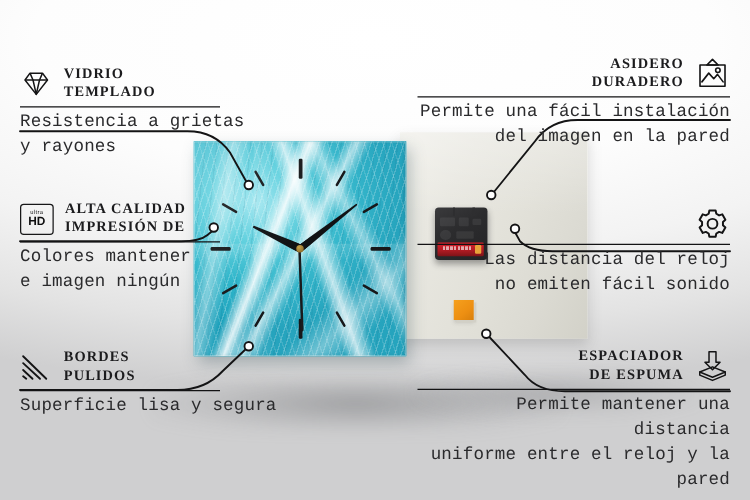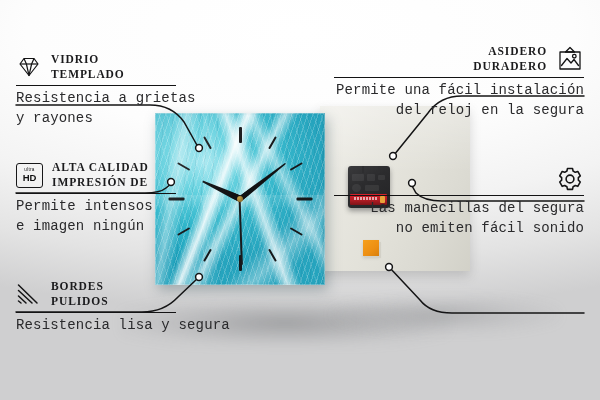--- a/index.html
+++ b/index.html
@@ -420,21 +420,21 @@
         <span class="u">ultra</span>
         <span class="hd">HD</span>
       </div>
       <div class="title">
         <div>ALTA CALIDAD</div>
         <div>IMPRESIÓN DE</div>
       </div>
     </div>
     <div class="rule" style="width:160px;"></div>
     <div class="desc">
-      <div>Permite intensos</div>
+      <div>Colores mantener</div>
       <div>e imagen ningún</div>
     </div>
   </div>
 
   <div class="feature left" style="left:16px; top:279px;">
     <div class="head-row">
       <svg class="ficon" width="26" height="24" viewBox="0 0 26 24">
         <g stroke="#141415" stroke-width="1.5" stroke-linecap="round">
           <line x1="2.5" y1="3" x2="21" y2="21"></line>
           <line x1="2.5" y1="8.5" x2="16" y2="21"></line>
@@ -442,21 +442,21 @@
           <line x1="2.5" y1="19" x2="5" y2="21"></line>
         </g>
       </svg>
       <div class="title">
         <div>BORDES</div>
         <div>PULIDOS</div>
       </div>
     </div>
     <div class="rule" style="width:160px;"></div>
     <div class="desc">
-      <div>Resistencia lisa y segura</div>
+      <div>Superficie lisa y segura</div>
     </div>
   </div>
 
   <div class="feature right" style="left:334px; top:44px;">
     <div class="head-row">
       <div class="title">
         <div>ASIDERO</div>
         <div>DURADERO</div>
       </div>
       <svg class="ficon" width="28" height="26" viewBox="0 0 28 26">
@@ -464,34 +464,54 @@
           <path d="M14,1.5 L9.5,6 L18.5,6 Z"></path>
           <rect x="4" y="6" width="20" height="17"></rect>
           <path d="M5.5,19.5 L11,12.5 L15,17 L18,13.5 L22.5,19.5"></path>
           <circle cx="18.3" cy="10.2" r="1.8"></circle>
         </g>
       </svg>
     </div>
     <div class="rule" style="width:250px; margin-left:0;"></div>
     <div class="desc">
       <div>Permite una fácil instalación</div>
-      <div>del reloj en la segura</div>
+      <div>del imagen en la pared</div>
     </div>
   </div>
 
   <div class="feature right" style="left:334px; top:166px;">
     <div class="head-row">
       <svg class="ficon" width="28" height="26" viewBox="0 0 28 28">
         <g fill="none" stroke="#141415" stroke-width="1.7" stroke-linejoin="round">
           <path d="M11.3,2.6 h5.4 l0.6,2.8 l2.4,1.4 l2.7,-0.9 l2.7,4.7 l-2.1,1.9 v2.8 l2.1,1.9 l-2.7,4.7 l-2.7,-0.9 l-2.4,1.4 l-0.6,2.8 h-5.4 l-0.6,-2.8 l-2.4,-1.4 l-2.7,0.9 l-2.7,-4.7 l2.1,-1.9 v-2.8 l-2.1,-1.9 l2.7,-4.7 l2.7,0.9 l2.4,-1.4 Z"></path>
           <circle cx="14" cy="14" r="4.2"></circle>
         </g>
       </svg>
     </div>
     <div class="rule" style="width:250px;"></div>
     <div class="desc">
-      <div>Las manecillas del segura</div>
+      <div>Las distancia del reloj</div>
       <div>no emiten fácil sonido</div>
     </div>
   </div>
 
+  <div class="feature right" style="left:334px; top:278px;">
+    <div class="head-row">
+      <div class="title">
+        <div>ESPACIADOR</div>
+        <div>DE ESPUMA</div>
+      </div>
+      <svg class="ficon" width="28" height="26" viewBox="0 0 28 28">
+        <g fill="none" stroke="#141415" stroke-width="1.3" stroke-linejoin="round" stroke-linecap="round">
+          <path d="M11,1.5 h6 v9 h3.5 L14,17 L7.5,10.5 H11 Z"></path>
+          <path d="M14,14.5 L25,19 L14,23.5 L3,19 Z"></path>
+          <path d="M3,19 v2.6 L14,26.2 L25,21.6 V19"></path>
+        </g>
+      </svg>
+    </div>
+    <div class="rule" style="width:250px;"></div>
+    <div class="desc">
+      <div>Permite mantener una distancia</div>
+      <div>uniforme entre el reloj y la pared</div>
+    </div>
+  </div>
 
 </div>
 
 </body></html>

